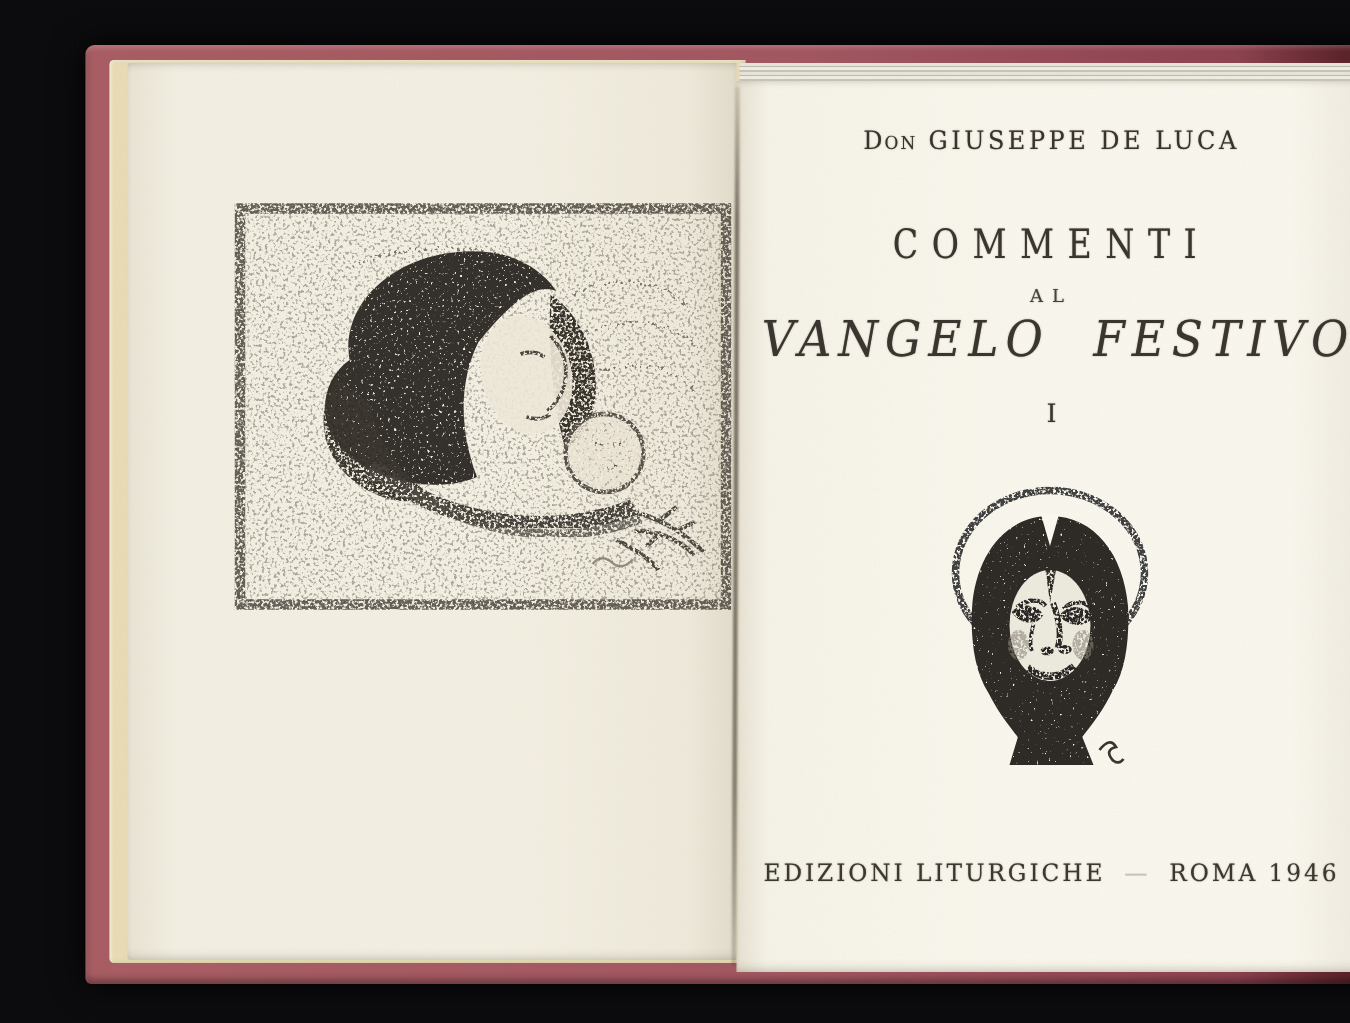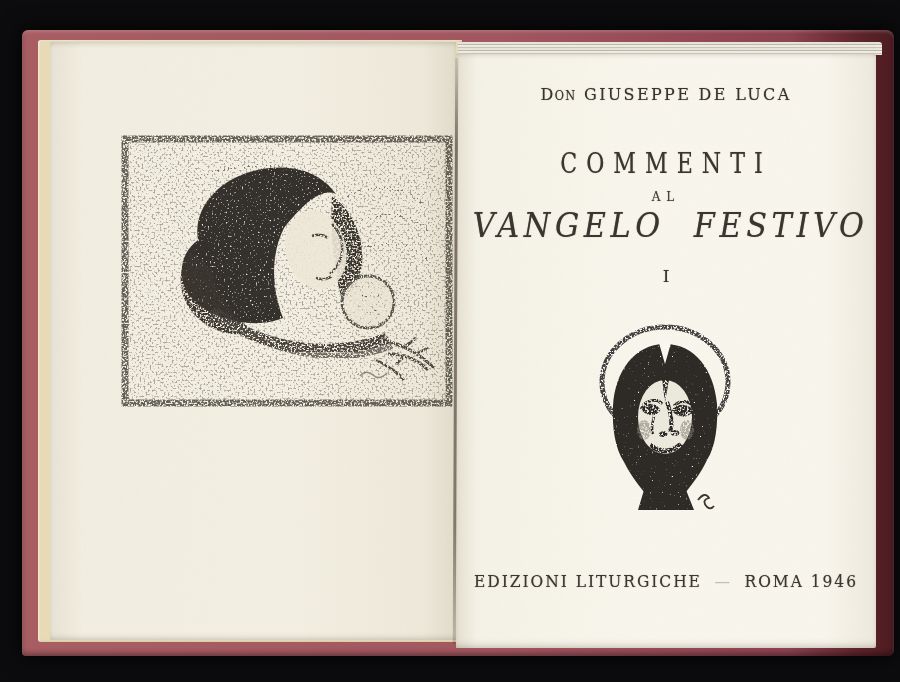--- a/index.html
+++ b/index.html
@@ -1,21 +1,21 @@
 <!DOCTYPE html>
 <html><head>
 <meta charset="utf-8">
 <style>
   html,body{margin:0;padding:0;}
   body{
     width:900px;height:682px;overflow:hidden;position:relative;
     background:#0c0b0d;
     font-family:"DejaVu Serif","Liberation Serif",serif;
   }
-  .scene{position:absolute;inset:0;}
+  .scene{position:absolute;inset:0;margin-left:35px;}
   .specks{position:absolute;left:0;top:0;z-index:0;}
 
   
   .cover{
     position:absolute;left:22px;top:30px;width:872px;height:626px;z-index:1;
     background:linear-gradient(90deg,#a85d63 0%,#a25660 55%,#8d4250 88%,#5e242b 96%,#4c1b21 100%);
     border-radius:6px 8px 6px 4px;
     box-shadow:0 0 22px rgba(0,0,0,.85), inset 0 2px 3px rgba(255,255,255,.18), inset 0 -3px 5px rgba(0,0,0,.35);
   }
   .deckle{

